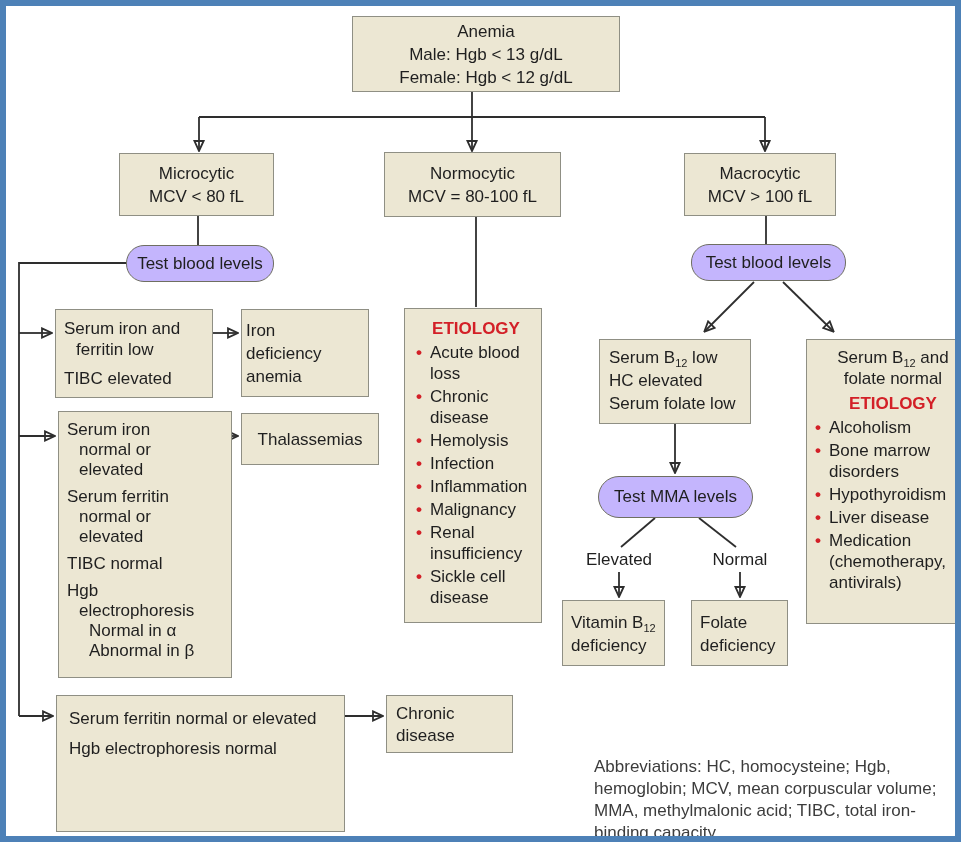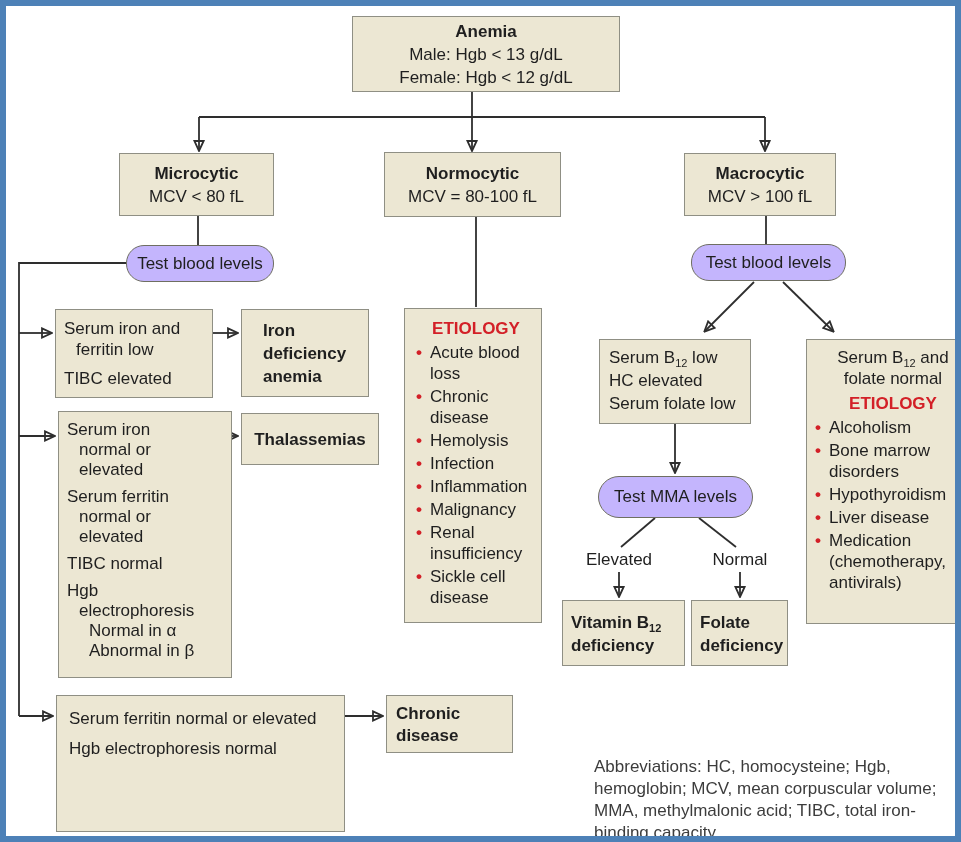--- a/index.html
+++ b/index.html
@@ -21,21 +21,21 @@
     line-height:21px;
   }
   .pill{
     background:#c4b5fd;
     border:1.8px solid #6f6f62;
     border-radius:18px;
     display:flex;align-items:center;justify-content:center;
     font-size:17px;
   }
   .center{display:flex;flex-direction:column;align-items:center;justify-content:center;text-align:center;}
-  .bold{font-weight:bold;}
+  .bold{font-weight:normal;}
   .pad{padding:8px 8px;}
   .nowrap{white-space:nowrap;}
   .ind{padding-left:12px;}
   .ind2{padding-left:22px;}
   .grp{margin-bottom:7px;}
   .line{line-height:21px;}
   .topbox{font-size:17px;line-height:23px;}
   .sp{margin-bottom:9px;}
   ul.et{list-style:none;margin:2px 0 0 0;padding:0;}
   ul.et li{position:relative;padding-left:15px;margin-bottom:2px;line-height:21px;font-size:17px;}
@@ -107,21 +107,21 @@
   <div class="abs pill" style="left:685px;top:238px;width:155px;height:37px;">
     <span>Test blood levels</span>
   </div>
 
   <div class="abs box pad" style="left:49px;top:303px;width:158px;height:89px;">
     <div class="line nowrap">Serum iron and</div>
     <div class="line ind nowrap">ferritin low</div>
     <div class="line nowrap" style="margin-top:8px;">TIBC elevated</div>
   </div>
 
-  <div class="abs box bold" style="left:235px;top:303px;width:128px;height:88px;padding:9px 21px;line-height:23px;">
+  <div class="abs box bold" style="left:235px;top:303px;width:128px;height:88px;padding:9px 4px;line-height:23px;">
     <div>Iron</div>
     <div>deficiency</div>
     <div>anemia</div>
   </div>
 
   <div class="abs box pad" style="left:52px;top:405px;width:174px;height:267px;line-height:20px;">
     <div class="grp">
       <div class="nowrap">Serum iron</div>
       <div class="ind nowrap">normal or</div>
       <div class="ind nowrap">elevated</div>
@@ -177,21 +177,21 @@
     </ul>
   </div>
 
   <div class="abs pill" style="left:592px;top:470px;width:155px;height:42px;border-radius:21px;">
     <span>Test MMA levels</span>
   </div>
 
   <div class="abs lbl" style="left:568px;top:544px;width:90px;">Elevated</div>
   <div class="abs lbl" style="left:694px;top:544px;width:80px;">Normal</div>
 
-  <div class="abs box bold" style="left:556px;top:594px;width:123px;height:66px;padding:10px 6px 0 8px;line-height:23px;">
+  <div class="abs box bold" style="left:556px;top:594px;width:103px;height:66px;padding:10px 6px 0 8px;line-height:23px;">
     <div class="nowrap"><span>Vitamin B</span><sub>12</sub></div>
     <div>deficiency</div>
   </div>
 
   <div class="abs box bold" style="left:685px;top:594px;width:97px;height:66px;padding:10px 4px 0 8px;line-height:23px;">
     <div>Folate</div>
     <div>deficiency</div>
   </div>
 
   <div class="abs box" style="left:50px;top:689px;width:289px;height:137px;padding:12px 8px 8px 12px;">

